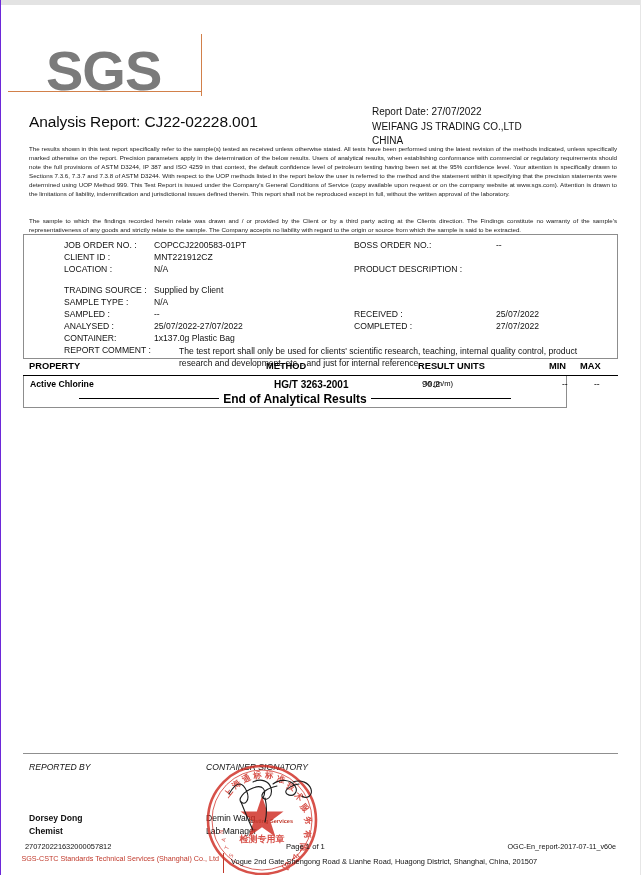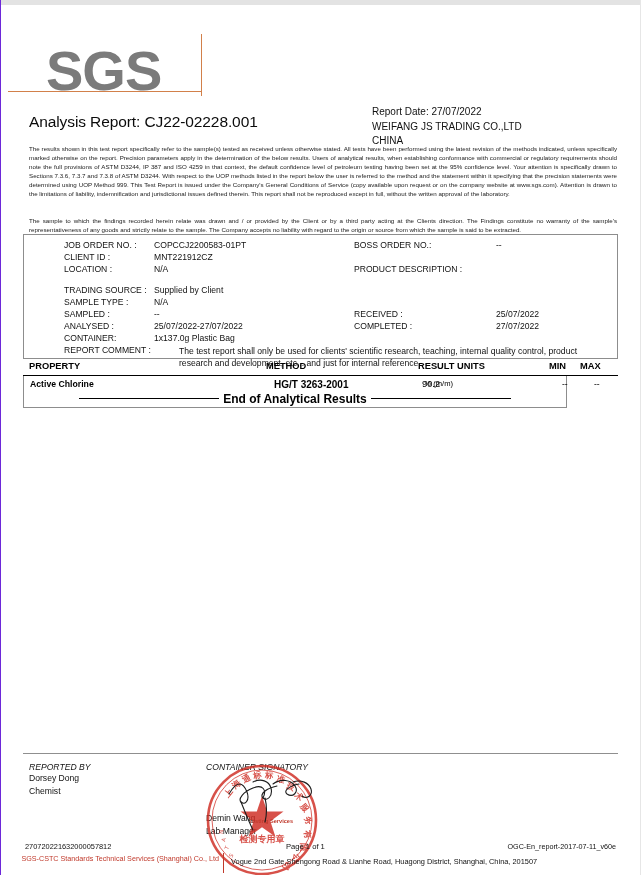--- a/index.html
+++ b/index.html
@@ -191,21 +191,21 @@
   }
   .foot-lbl.l1 { left: 28px; top: 762px; }
   .foot-lbl.l2 { left: 205px; top: 762px; }
   .sig-block {
     position: absolute;
     font-size: 8.6px;
     color: #111;
     line-height: 12.5px;
     white-space: nowrap;
   }
-  .sig-block.s1 { left: 28px; top: 772px; }
+  .sig-block.s1 { left: 28px; top: 812px; font-weight: bold; }
   .sig-block.s2 { left: 205px; top: 812px; }
   .doc-id {
     position: absolute;
     left: 24px;
     top: 842px;
     font-size: 7.4px;
     color: #111;
   }
   .page-num {
     position: absolute;

